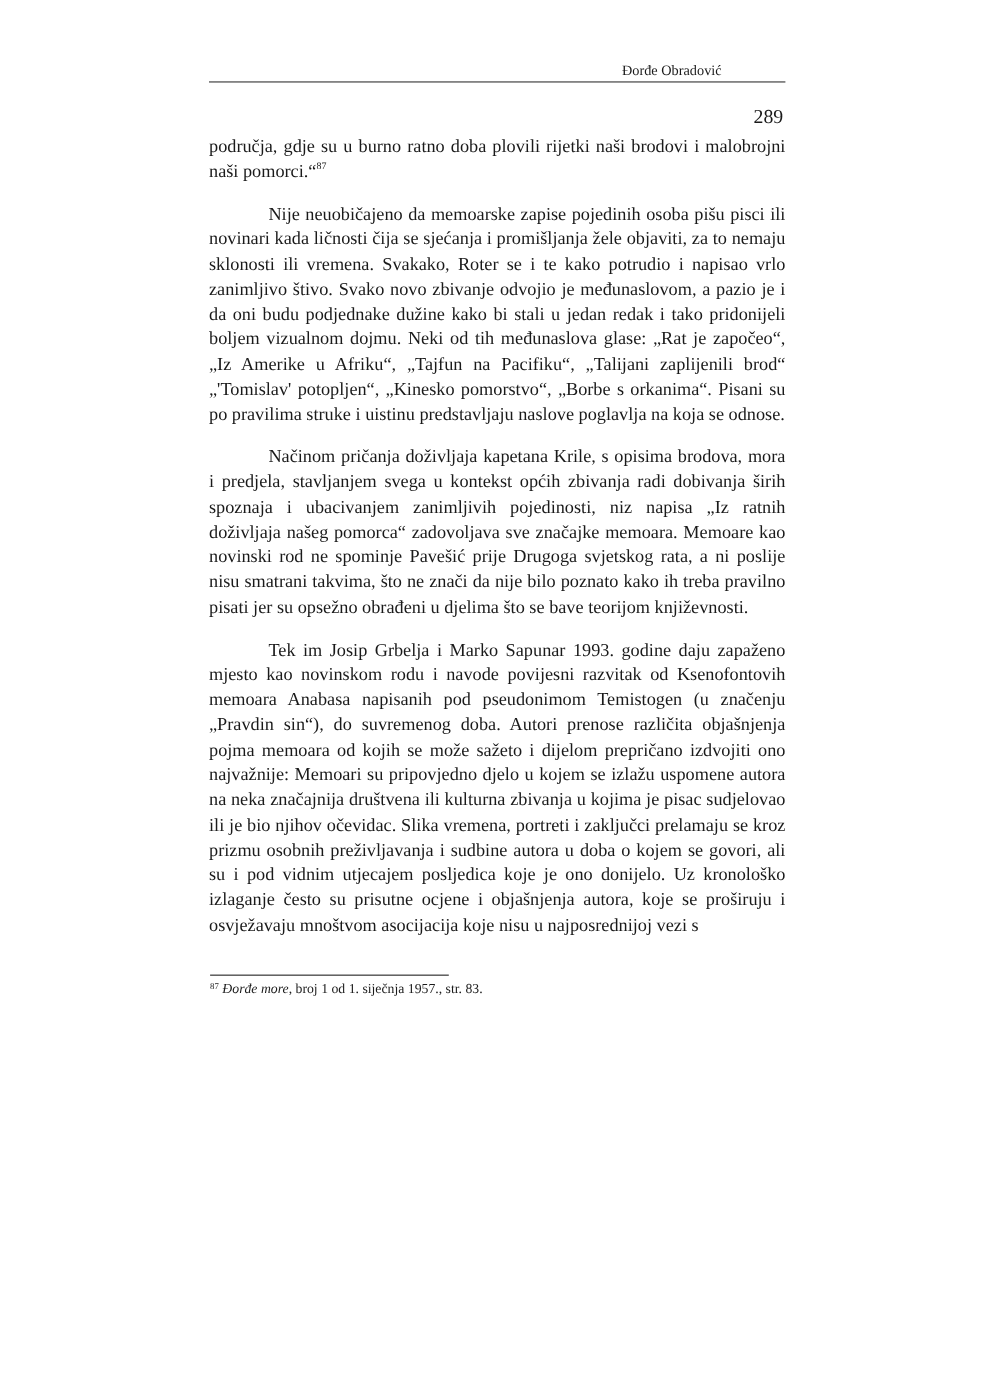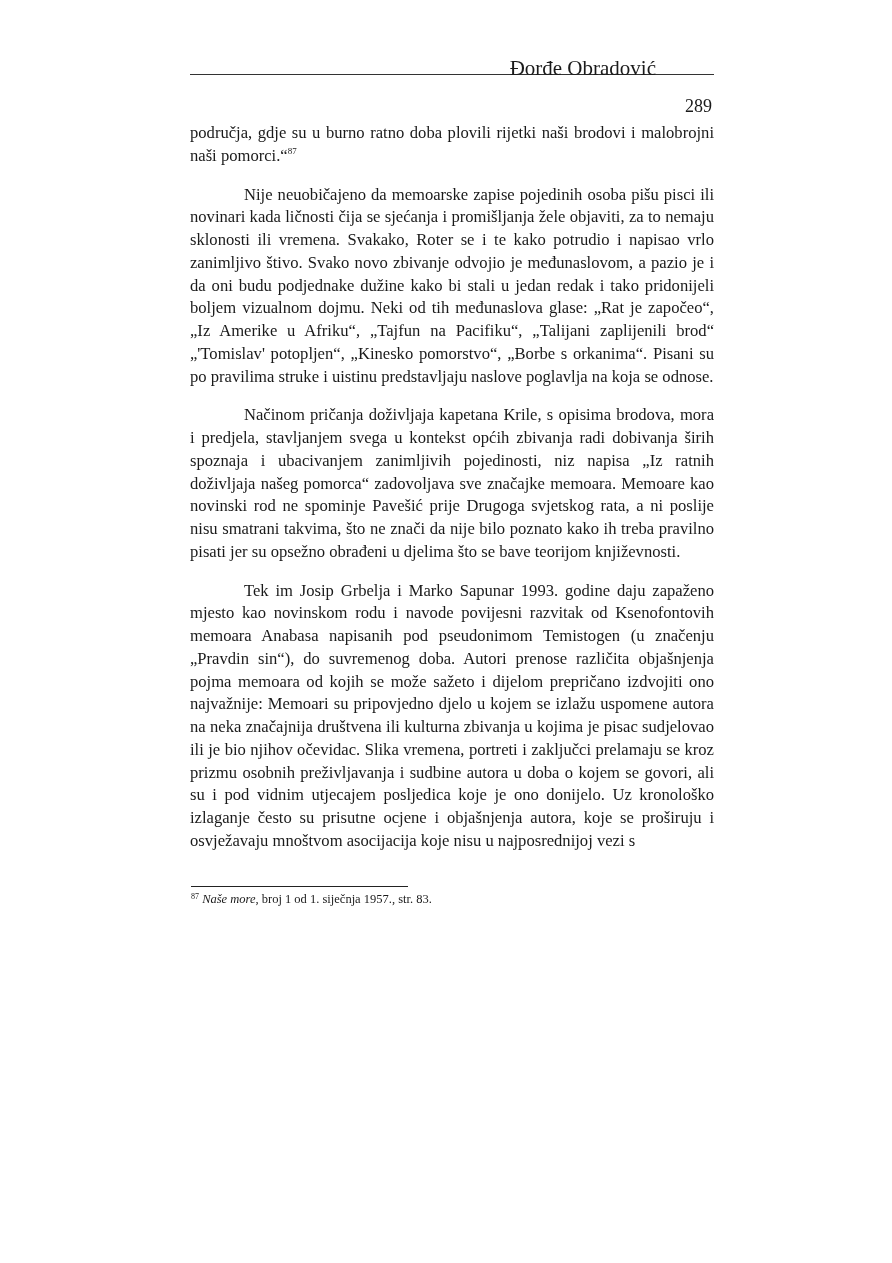--- a/index.html
+++ b/index.html
@@ -1,19 +1,19 @@
 <!DOCTYPE html>
 <html><head>
 <meta charset="utf-8">
 <style>
   html, body { margin: 0; padding: 0; background: #ffffff; }
   body { width: 892px; height: 1263px; position: relative; overflow: hidden; font-family: "Liberation Serif", "DejaVu Serif", serif; color: #1a1a1a; }
   .page { position: absolute; left: 190px; top: 0; width: 524px; }
   .running-head { position: absolute; top: 54px; left: 0; width: 524px; height: 20px; border-bottom: 1px solid #333; }
-  .running-head .author { position: absolute; right: 58px; top: 2px; font-size: 21px; }
+  .running-head .author { position: absolute; right: 58px; top: 2px; font-size: 13px; }
   .running-head .pageno { position: absolute; right: 2px; top: 0px; font-size: 18px; margin-top: 42px; }
   .body { position: absolute; top: 106px; left: 0; width: 524px; font-size: 16.6px; line-height: 22.75px; text-align: justify; }
   .body p { margin: 16px 0 3px 0; }
   .body p.indent { text-indent: 54px; }
   .body sup { font-size: 9px; vertical-align: 7px; line-height: 0; }
   .body b { font-weight: normal; }
   .fn-rule { position: absolute; top: 886px; left: 1px; width: 217px; border-top: 1px solid #222; }
   .footnote { position: absolute; top: 891px; left: 1px; font-size: 12.5px; line-height: 16px; }
   .footnote sup { font-size: 8px; vertical-align: 4px; line-height: 0; }
   .footnote i { font-style: italic; }
@@ -28,14 +28,14 @@
   </div>
 
   <div class="body">
     <p><span>područja, gdje su u burno ratno doba plovili rijetki naši brodovi i ma­lobrojni naši pomorci.“</span><sup>87</sup></p>
     <p class="indent">Nije neuobičajeno da memoarske zapise pojedinih osoba pišu pisci ili novinari kada ličnosti čija se sjećanja i promišljanja žele objaviti, za to nemaju sklonosti ili vremena. Svakako, Roter se i te kako potrudio i napisao vrlo zanimljivo štivo. Svako novo zbivanje odvojio je međunaslovom, a pazio je i da oni budu podjednake dužine kako bi stali u jedan redak i tako pridonijeli boljem vizualnom  dojmu. Neki od tih međunaslova glase: „Rat je započeo“, „Iz Amerike u  Afriku“, „Tajfun na Pacifiku“, „Talijani zaplijenili brod“ „'Tomislav' potopljen“, „Kinesko pomorstvo“, „Borbe s orkanima“. Pisani su po pravilima struke i uistinu predstavljaju naslove poglavlja na koja se odnose.</p>
     <p class="indent">Načinom pričanja doživljaja kapetana Krile, s opisima brodova, mora i predjela, stavljanjem svega u kontekst općih zbivanja radi dobivanja širih spoznaja i ubacivanjem zanimljivih pojedinosti, niz napisa „Iz ratnih doživljaja našeg pomorca“ zadovoljava sve značajke memoara. Memoare kao novinski rod ne spominje Pavešić prije Drugoga svjetskog rata, a ni poslije nisu smatrani takvima, što ne znači da nije bilo poznato kako ih treba pravilno pisati jer su opsežno obrađeni u djelima što se bave teorijom književnosti.</p>
     <p class="indent"><span>Tek im </span><b>Josip Grbelja</b><span> i </span><b>Marko Sapunar</b><span> 1993. godine daju zapaženo mjesto kao novinskom rodu i navode povijesni razvitak od Ksenofontovih memoara Anabasa napisanih pod pseudonimom Temistogen (u značenju „Pravdin sin“), do suvremenog doba. Autori prenose različita objašnjenja pojma memoara od kojih se može sažeto i dijelom prepričano izdvojiti ono najvažnije: Memoari su pripovjedno djelo u kojem se izlažu uspomene autora na neka značajnija društvena ili kulturna zbivanja u kojima je pisac sudjelovao ili je bio njihov očevidac. Slika vremena, portreti i zaključci prelamaju se kroz prizmu osobnih preživljavanja i sudbine autora u doba o kojem se govori, ali su i pod vidnim utjecajem posljedica koje je ono donijelo. Uz kronološko izlaganje često su prisutne ocjene i objašnjenja autora, koje se proširuju i osvježavaju mnoštvom asocijacija koje nisu u najposrednijoj vezi s</span></p>
   </div>
 
   <div class="fn-rule"></div>
-  <div class="footnote"><sup>87</sup> <i>Naše more</i><span>, broj 1 od 1. siječnja 1957., str. 83.</span></div>
+  <div class="footnote"><sup>87</sup> <i>Đorđe more</i><span>, broj 1 od 1. siječnja 1957., str. 83.</span></div>
 </div>
 
 </body></html>

